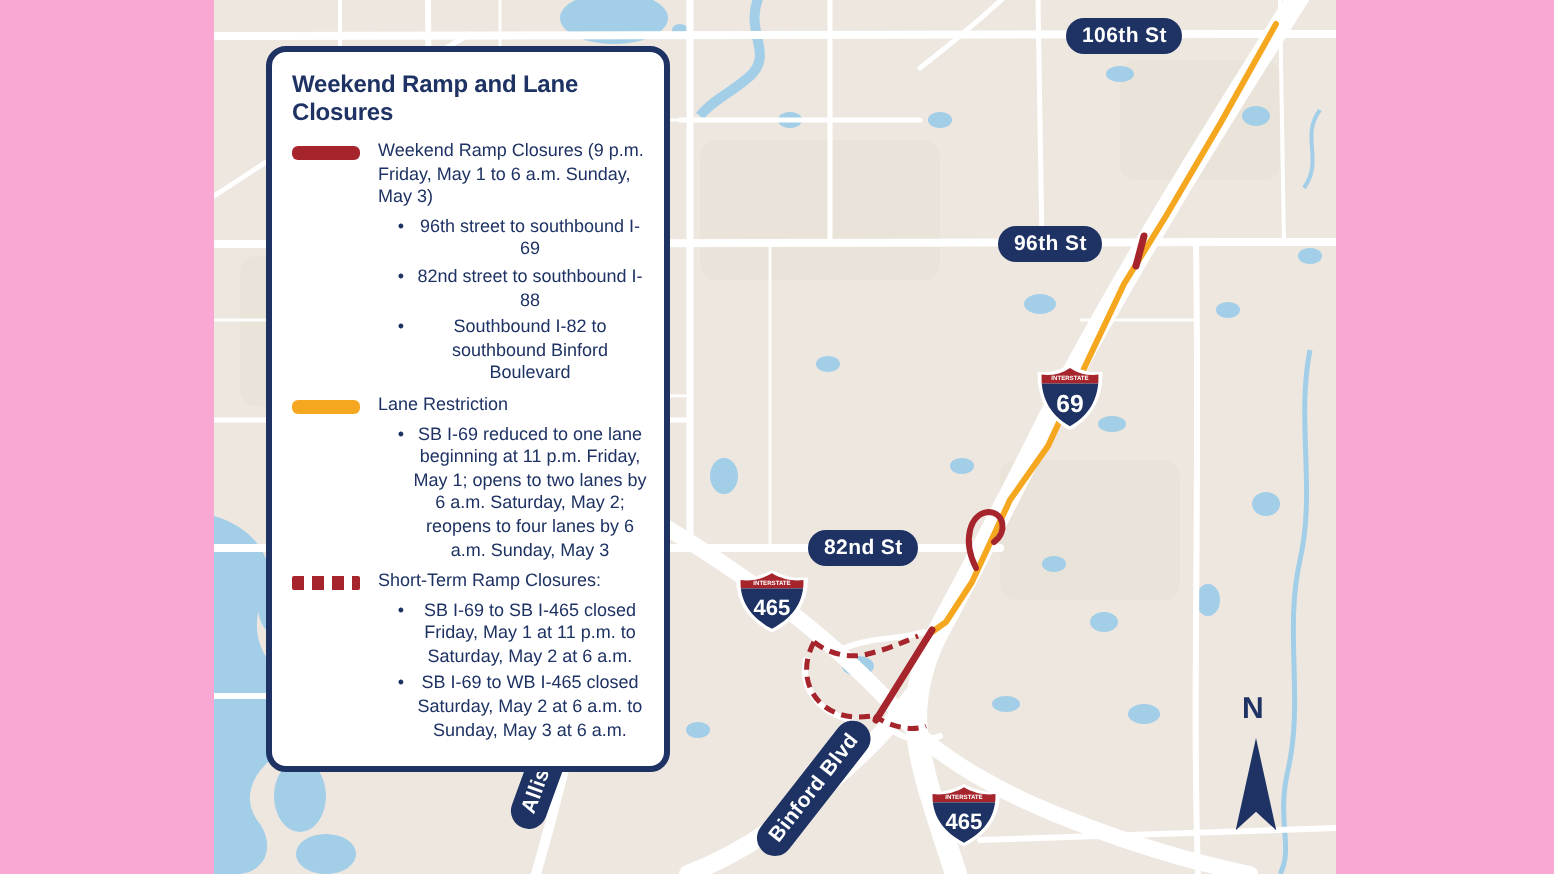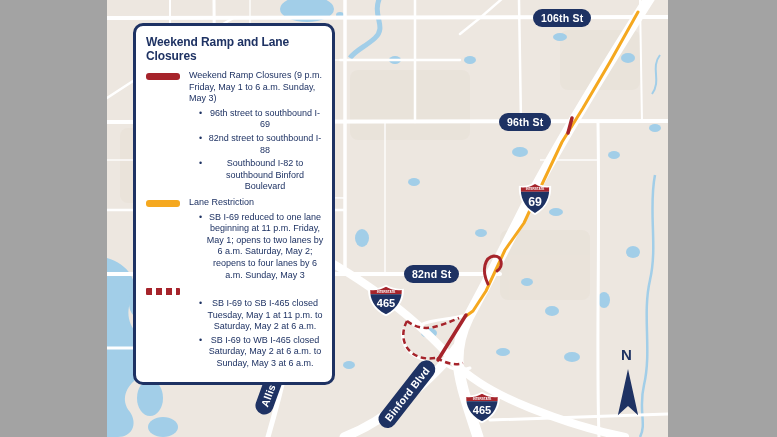--- a/index.html
+++ b/index.html
@@ -2,21 +2,21 @@
 <html style="--navy: #1E3263; --red: #A6242B; --orange: #F5A81F; --water: #A2CEE8; --mapbg: #EDE7E0; --road: #FFFFFF; --patch: #E7E0D6;"><head>
 <meta charset="utf-8">
 <style>
   :root{
     --navy:#1E3263; --red:#A6242B; --orange:#F5A81F;
     --water:#A2CEE8; --mapbg:#EDE7E0; --road:#FFFFFF; --patch:#E7E0D6;
   }
   *{margin:0;padding:0;box-sizing:border-box;}
   html,body{background:#fff;}
   body{font-family:"Liberation Sans",sans-serif;}
-  .page{position:relative;width:777px;height:437px;background:#a3a3a3;overflow:hidden;}
+  .page{position:relative;width:777px;height:437px;background:#f9a8d4;overflow:hidden;}
   .map{position:absolute;left:107px;top:0;width:561px;height:437px;background:var(--mapbg);overflow:hidden;}
   .map svg.base{position:absolute;left:0;top:0;}
 
   
   .pill{position:absolute;background:var(--navy);color:#fff;font-weight:bold;
         font-size:10.5px;line-height:18px;height:18px;padding:0 8px;border-radius:9px;
         white-space:nowrap;letter-spacing:.2px;}
   .pill.rot{transform-origin:center;}
 
   
@@ -251,25 +251,26 @@
     </div>
     <div class="lg-bullets">
       <div class="lg-bullet">
         <span class="dot"></span>
         <span class="bt">SB I-69 reduced to one lane beginning at 11 p.m. Friday, May 1; opens to two lanes by 6 a.m. Saturday, May 2; reopens to four lanes by 6 a.m. Sunday, May 3</span>
       </div>
     </div>
 
     <div class="lg-item">
       <div class="swatch dashed-red"></div>
+      <div class="lg-text">Short-Term Ramp Closures:</div>
     </div>
     <div class="lg-bullets">
       <div class="lg-bullet">
         <span class="dot"></span>
-        <span class="bt">SB I-69 to SB I-465 closed Tuesday, May 1 at 11 p.m. to Saturday, May 2 at 6 a.m.</span>
+        <span class="bt">SB I-69 to SB I-465 closed Friday, May 1 at 11 p.m. to Saturday, May 2 at 6 a.m.</span>
       </div>
       <div class="lg-bullet">
         <span class="dot"></span>
         <span class="bt">SB I-69 to WB I-465 closed Saturday, May 2 at 6 a.m. to Sunday, May 3 at 6 a.m.</span>
       </div>
     </div>
   </div>
 
 </div>
 

